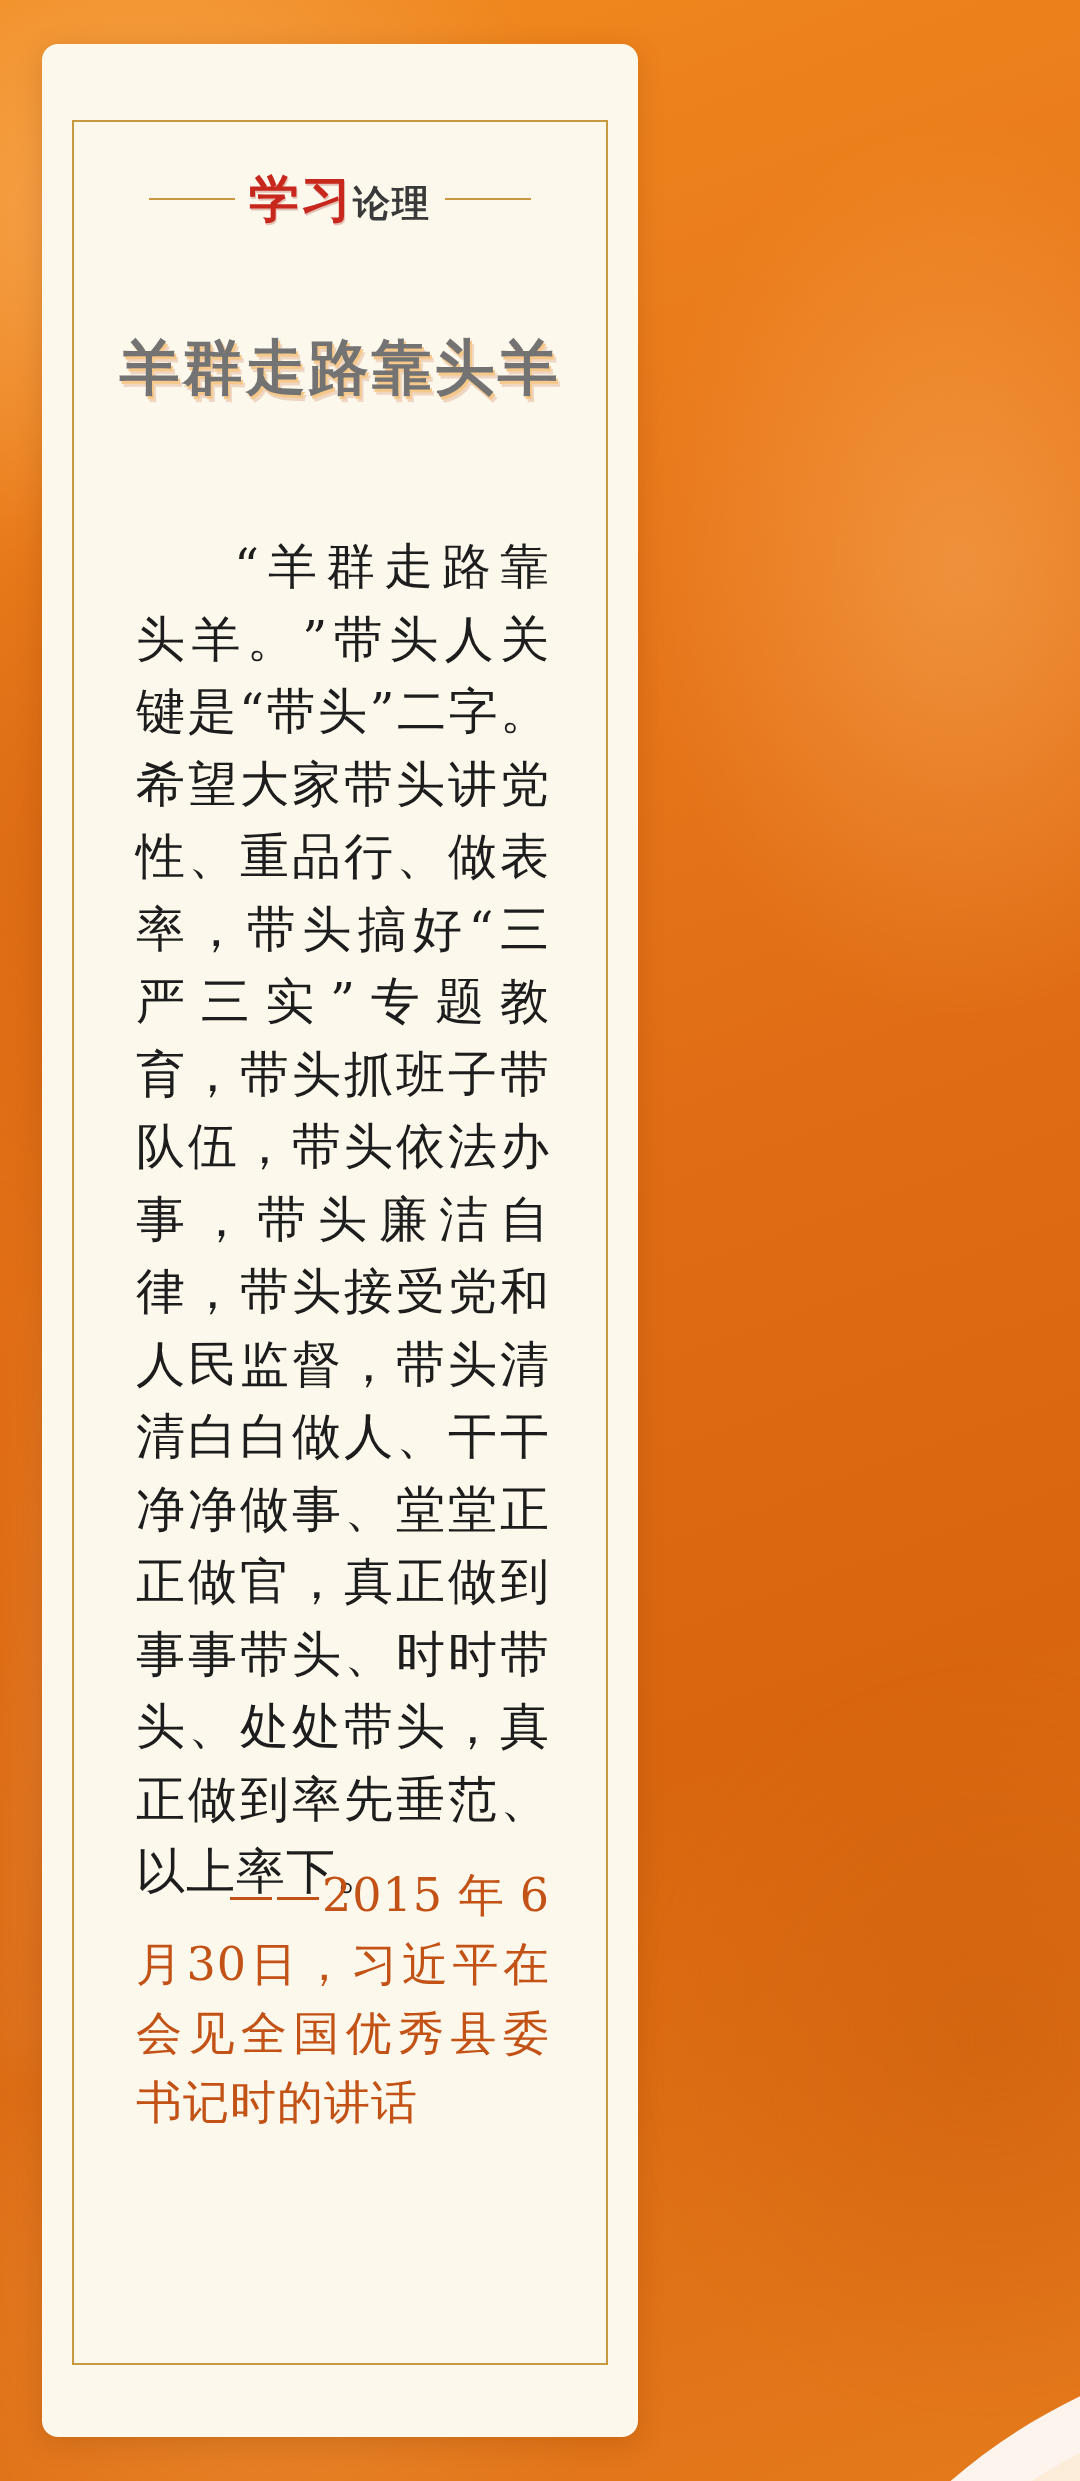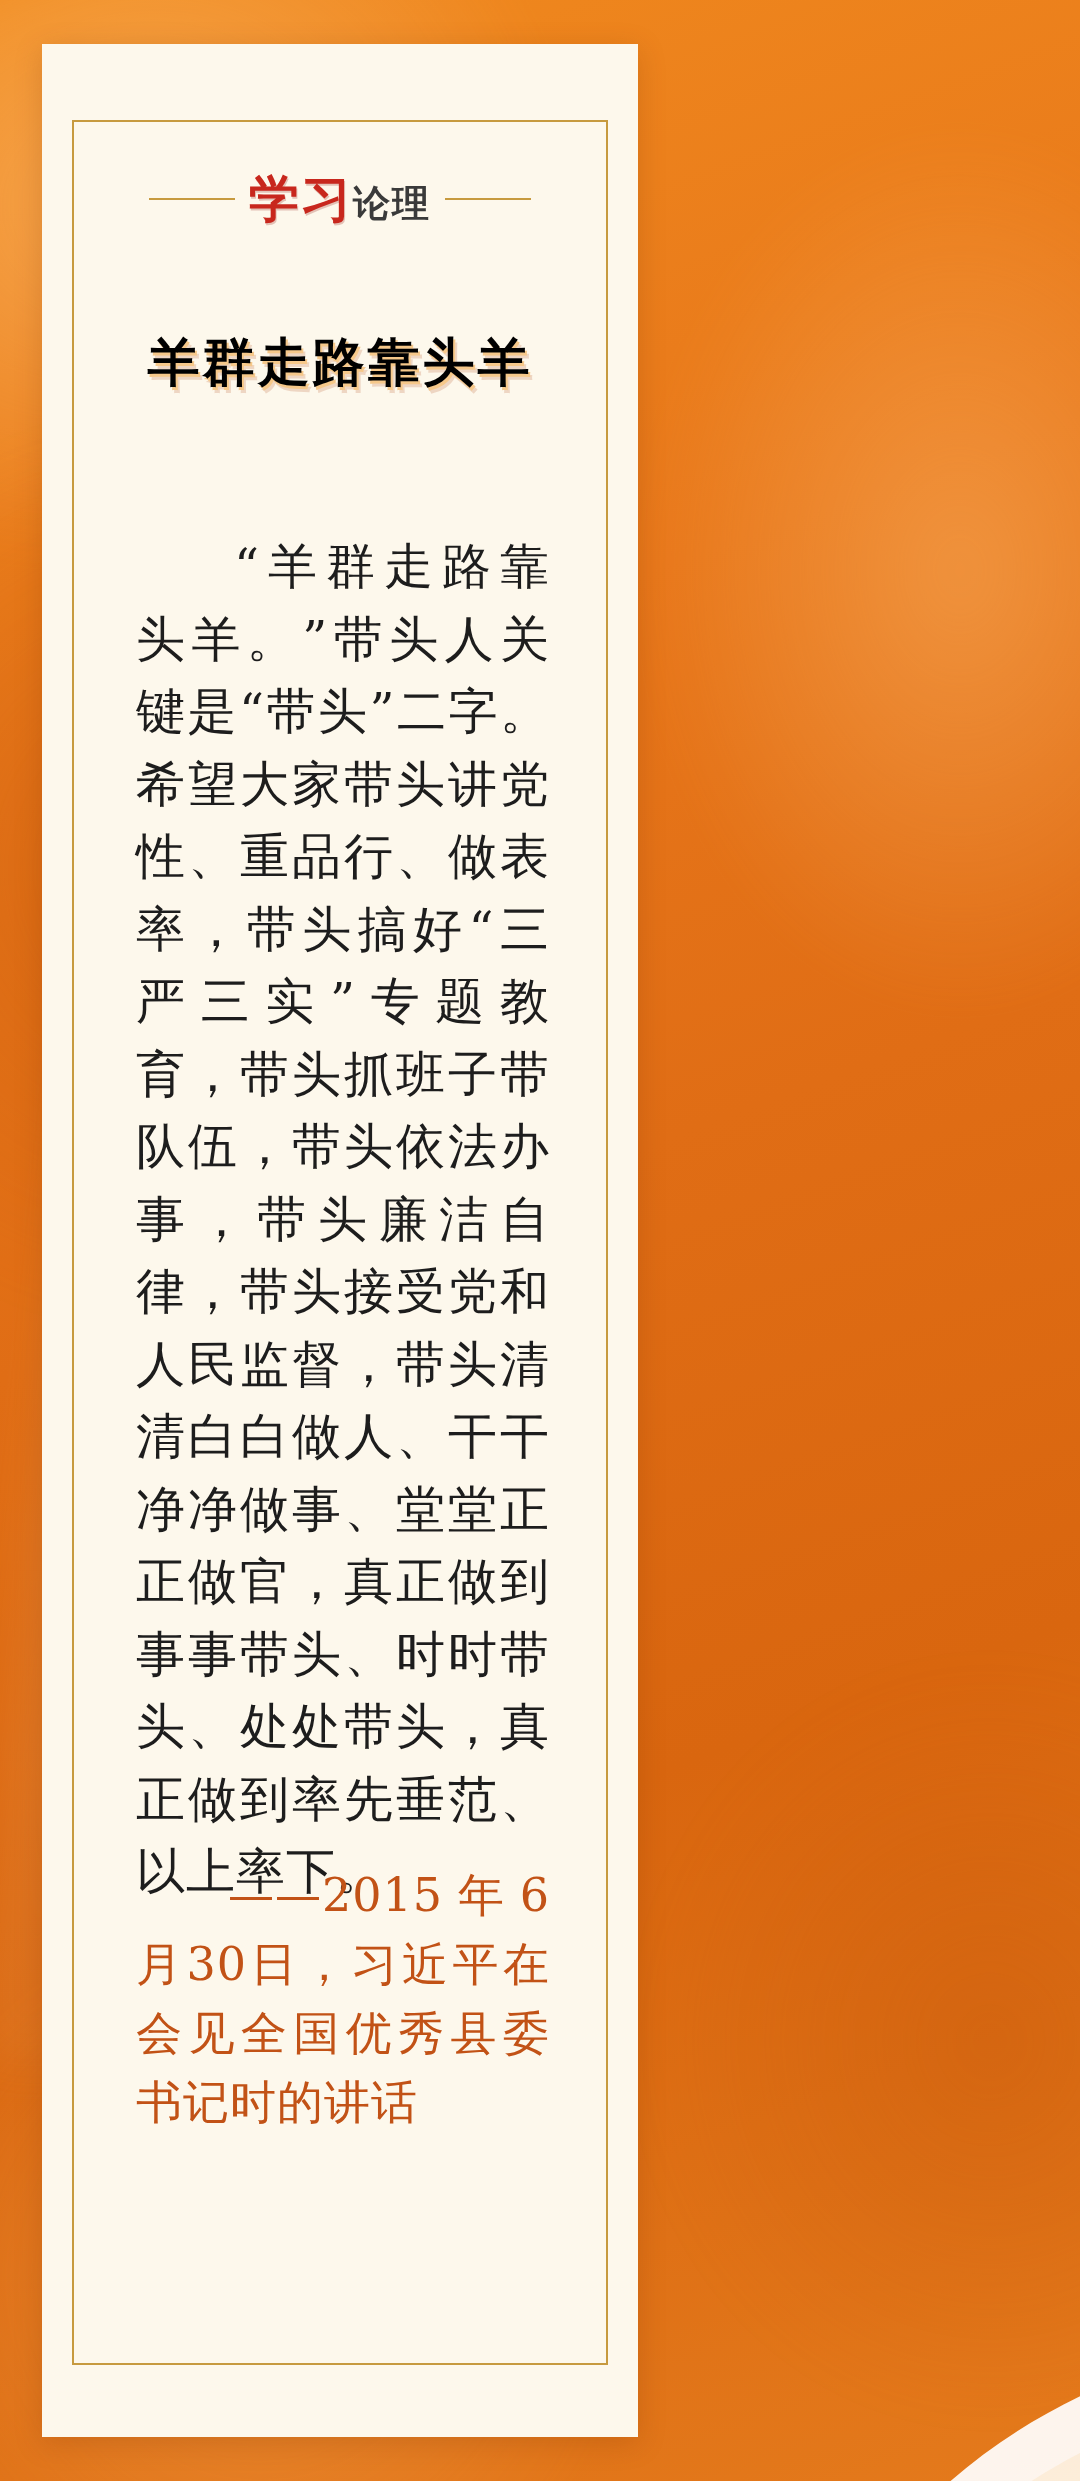--- a/index.html
+++ b/index.html
@@ -76,20 +76,21 @@
 
   
   .card {
     position: absolute;
     left: 42px;
     top: 44px;
     width: 596px;
     height: 2393px;
     background: #fdf8ec;
     box-shadow: 0 6px 26px rgba(120, 50, 0, .22);
+    border-radius: 16px;
   }
 
   
   .card-frame {
     position: absolute;
     left: 30px;
     top: 76px;
     right: 30px;
     bottom: 72px;
     border: 2px solid #c79a3f;
@@ -139,24 +140,24 @@
 
   
   .title {
     position: absolute;
     left: 30px;
     right: 30px;
     top: 168px;
     text-align: center;
     font-family: "DejaVu Sans", "Liberation Sans", sans-serif;
     font-weight: bold;
-    font-size: 52px;
+    font-size: 60px;
     line-height: 1.1;
     letter-spacing: 3px;
-    color: #000000;
+    color: #737373;
     text-shadow:
       2px 3px 0 #f6c88a,
       4px 6px 0 rgba(170,60,10,.18);
     margin-top: 44px;
   }
 
   
   .body-text {
     position: absolute;
     left: 62px;

